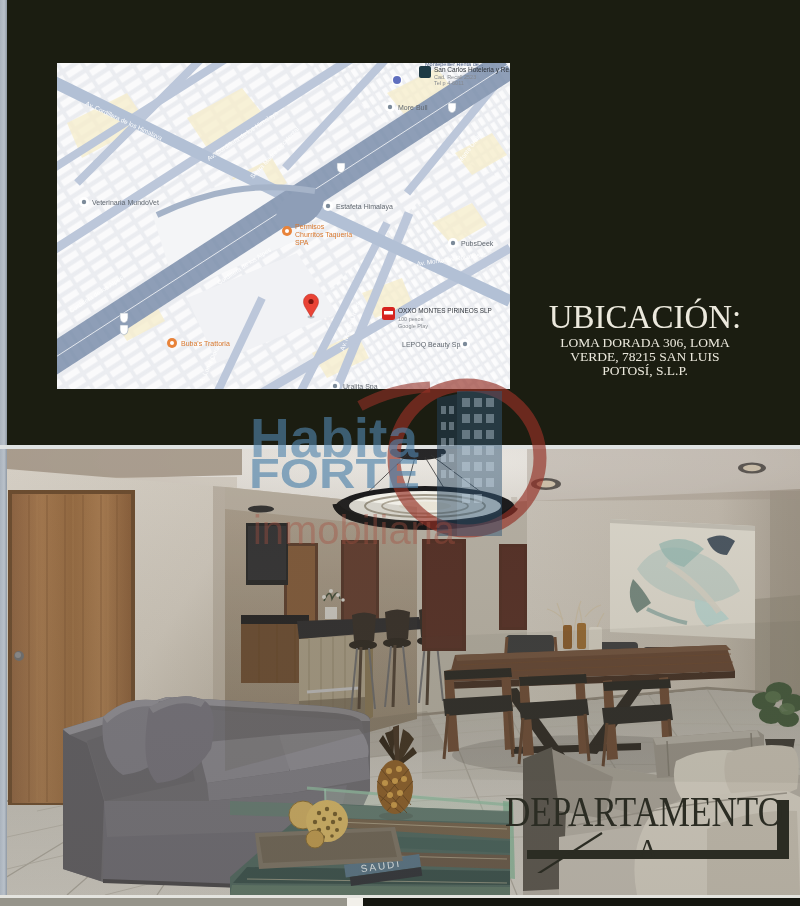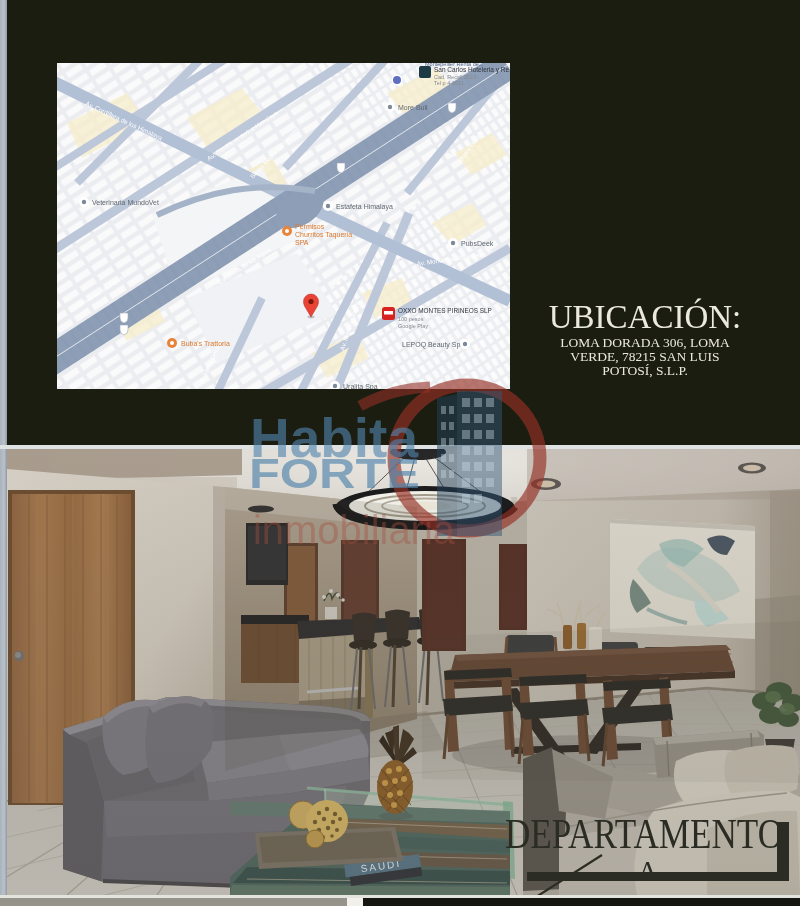--- a/index.html
+++ b/index.html
@@ -665,21 +665,21 @@
           <rect x="449" y="94" width="5" height="8"></rect>
     </g>
   </g>
 
   <text x="250" y="81" font-family="Liberation Sans, sans-serif" font-size="56" font-weight="bold" fill="rgba(80,132,172,0.62)" textLength="168" lengthAdjust="spacingAndGlyphs">Habita</text>
   <text x="249" y="112" font-family="Liberation Sans, sans-serif" font-size="42" font-weight="bold" fill="rgba(80,132,172,0.66)" textLength="171" lengthAdjust="spacingAndGlyphs">FORTE</text>
   <text x="253" y="168" font-family="Liberation Sans, sans-serif" font-size="40" fill="rgba(165,80,66,0.4)" textLength="202" lengthAdjust="spacingAndGlyphs">inmobiliaria</text>
 </svg>
 </div>
 
-<div class="abs" style="left:490px;top:805px;width:310px;height:90px;">
+<div class="abs" style="left:490px;top:783px;width:310px;height:90px;">
 <svg width="310" height="90" viewBox="0 0 310 90">
 
   <rect x="287" y="17" width="12" height="58" fill="#2b2c23"></rect>
 
   <rect x="37" y="67" width="262" height="9" fill="#2b2c23"></rect>
 
   <line x1="46" y1="92" x2="112" y2="50" stroke="#2b2c23" stroke-width="2.2"></line>
 
   <text x="15" y="43" font-family="Liberation Serif, serif" font-size="42" fill="#2b2c23" textLength="278" lengthAdjust="spacingAndGlyphs">DEPARTAMENTO</text>
 

